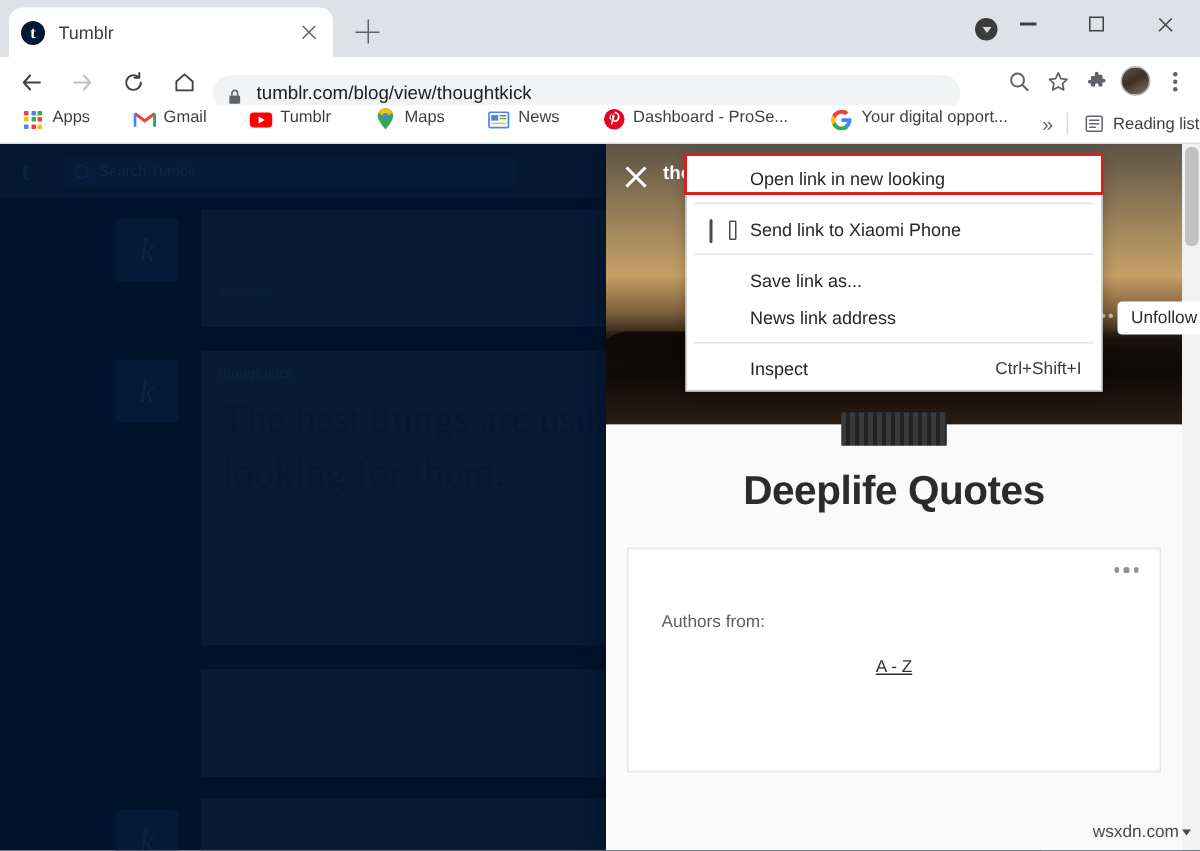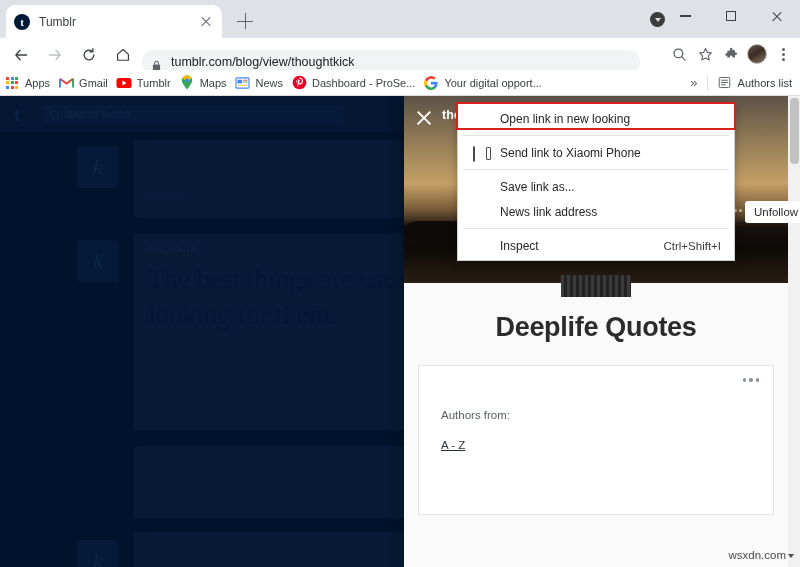--- a/index.html
+++ b/index.html
@@ -100,21 +100,21 @@
     border: 0.5px solid #b9b9b9;
   }
   .kebab { width: 3px; }
   .kebab i { display: block; width: 3px; height: 3px; border-radius: 50%; background: #5f6368; margin: 2px 0; }
 
   .bookmarks {
     position: absolute; left: 0; top: 70px; width: 800px; height: 26px;
     background: #ffffff; display: flex; align-items: center;
     border-bottom: 1px solid #dadce0;
   }
-  .bm { display: flex; align-items: center; height: 22px; padding: 0 4px; flex: 0 0 auto; }
+  .bm { display: flex; height: 22px; padding: 0 14px; flex: 0 0 auto; }
   .bm-label { font-size: 11px; color: #3c4043; white-space: nowrap; }
   .bm-ico { width: 16px; height: 16px; margin-right: 5px; flex: 0 0 auto;
             display: flex; align-items: center; justify-content: center; }
   .apps-grid { display: grid; grid-template-columns: repeat(3, 3px); gap: 1.5px; }
   .apps-grid i { width: 3px; height: 3px; border-radius: 0.5px; display: block; }
   .bm-overflow { margin-left: auto; display: flex; align-items: center; }
   .chev2 { font-size: 13px; color: #5f6368; padding: 0 9px; }
   .bm-divider { width: 1px; height: 15px; background: #dadce0; }
   .reading { display: flex; align-items: center; padding: 0 8px 0 9px; }
 
@@ -221,21 +221,21 @@
   .bm-desc { text-align: center; font-size: 11.5px; color: #55565a; line-height: 1.72; padding-top: 11px; }
   .bm-post {
     margin: 22px 14px 0 14px; background: #ffffff; border: 1px solid #e4e4e4;
     min-height: 150px; position: relative; padding: 26px 22px 10px 22px;
   }
   .post-dots { position: absolute; right: 14px; top: 12px; display: flex; gap: 3px; }
   .post-dots i { width: 3.5px; height: 3.5px; border-radius: 50%; background: #8b9199; display: block; }
   .bm-post-title { font-size: 18px; color: #2b3137; line-height: 1.3; }
   .bm-post-sub { font-size: 11.5px; color: #5a6067; margin-top: 17px; }
   .bm-link {
-    font-size: 11.5px; color: #2b3137; text-decoration: underline; margin-top: 18px; display: block;
+    font-size: 11.5px; color: #2b3137; text-decoration: underline; margin-top: 18px; display: block; text-align: center;
   }
   .pg-scrollbar {
     position: absolute; right: 0; top: 0; width: 12px; height: 471px;
     background: #f1f1f1;
   }
   .pg-thumb {
     position: absolute; right: 1px; top: 2px; width: 9px; height: 66px;
     background: #c1c1c1; border-radius: 4px;
   }
 
@@ -461,21 +461,21 @@
     <div class="bm-overflow">
       <span class="chev2">»</span>
       <span class="bm-divider"></span>
       <span class="reading">
         <span class="bm-ico">
           <svg width="13" height="13" viewBox="0 0 16 16">
               <rect x="1.5" y="1.8" width="13" height="12.4" rx="1.3" stroke="#5f6368" stroke-width="1.2" fill="none"></rect>
               <path d="M4.3 5.2h7.4M4.3 8h7.4M4.3 10.8h4.6" stroke="#5f6368" stroke-width="1.2" stroke-linecap="round"></path>
             </svg>
         </span>
-        <span class="bm-label">Authors list</span>
+        <span class="bm-label">Reading list</span>
       </span>
     </div>
   </div>
 
   <div class="viewport">
 
     <div class="dash">
       <div class="dash-nav">
         <div class="dash-logo">t</div>
         <div class="dash-search">

